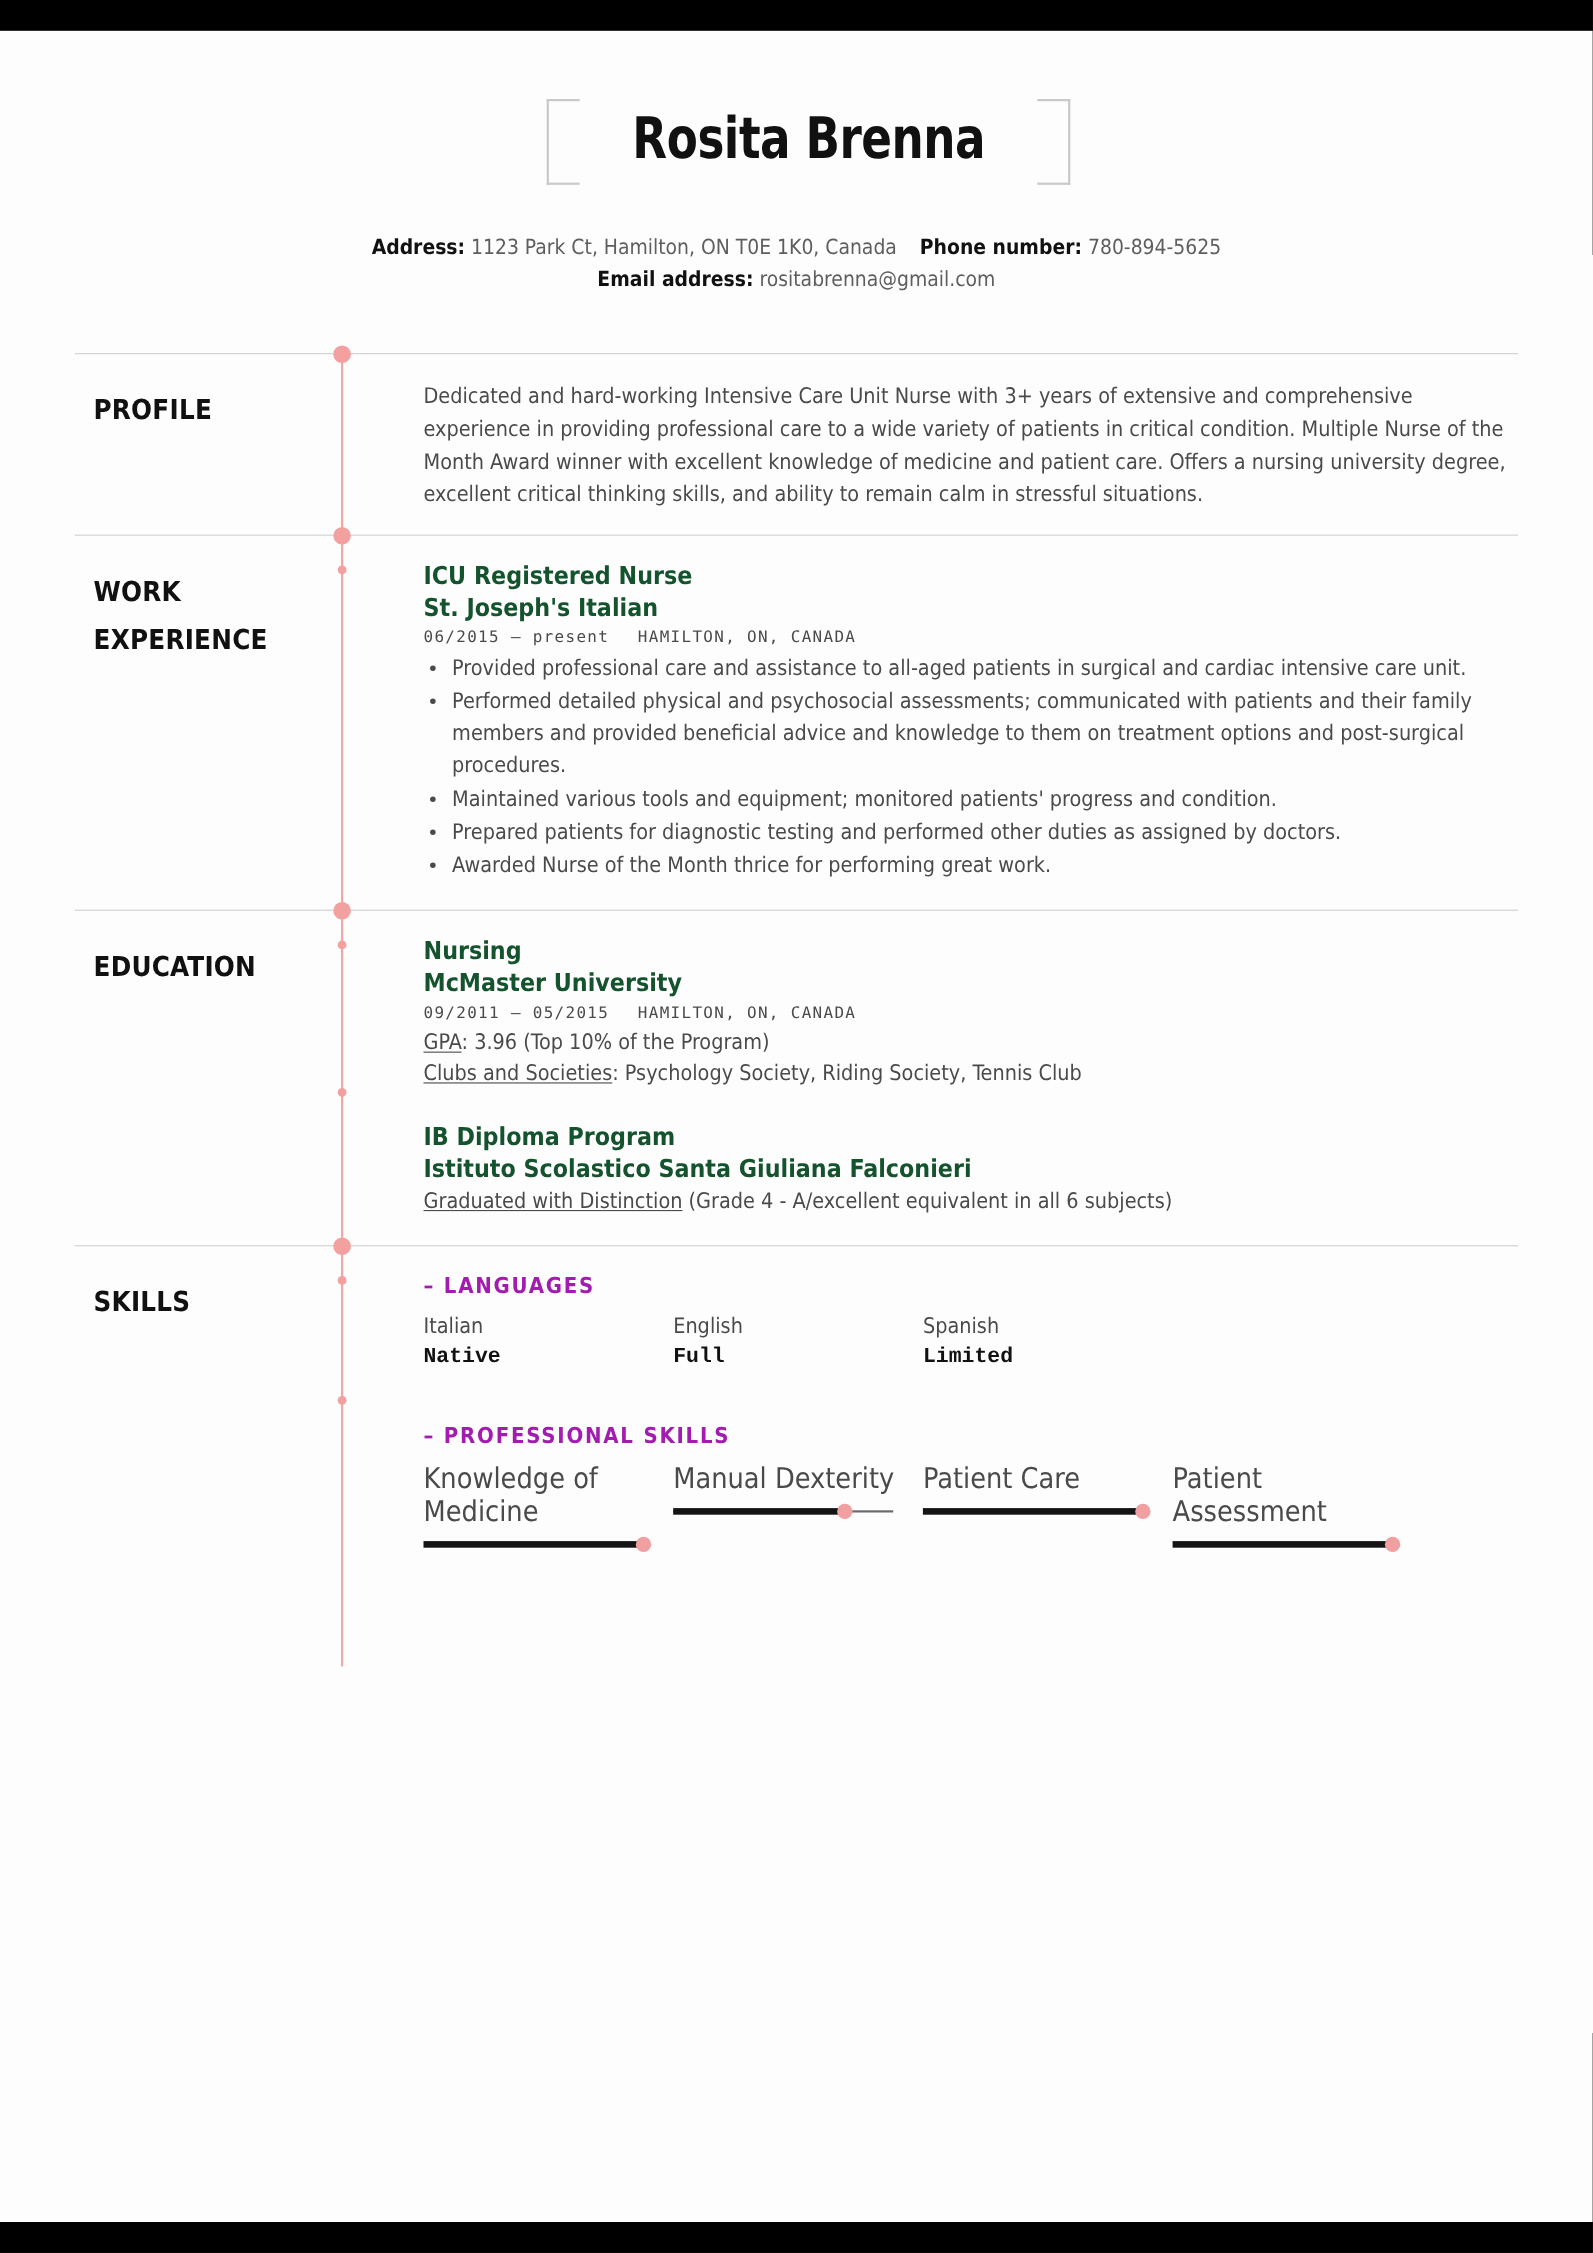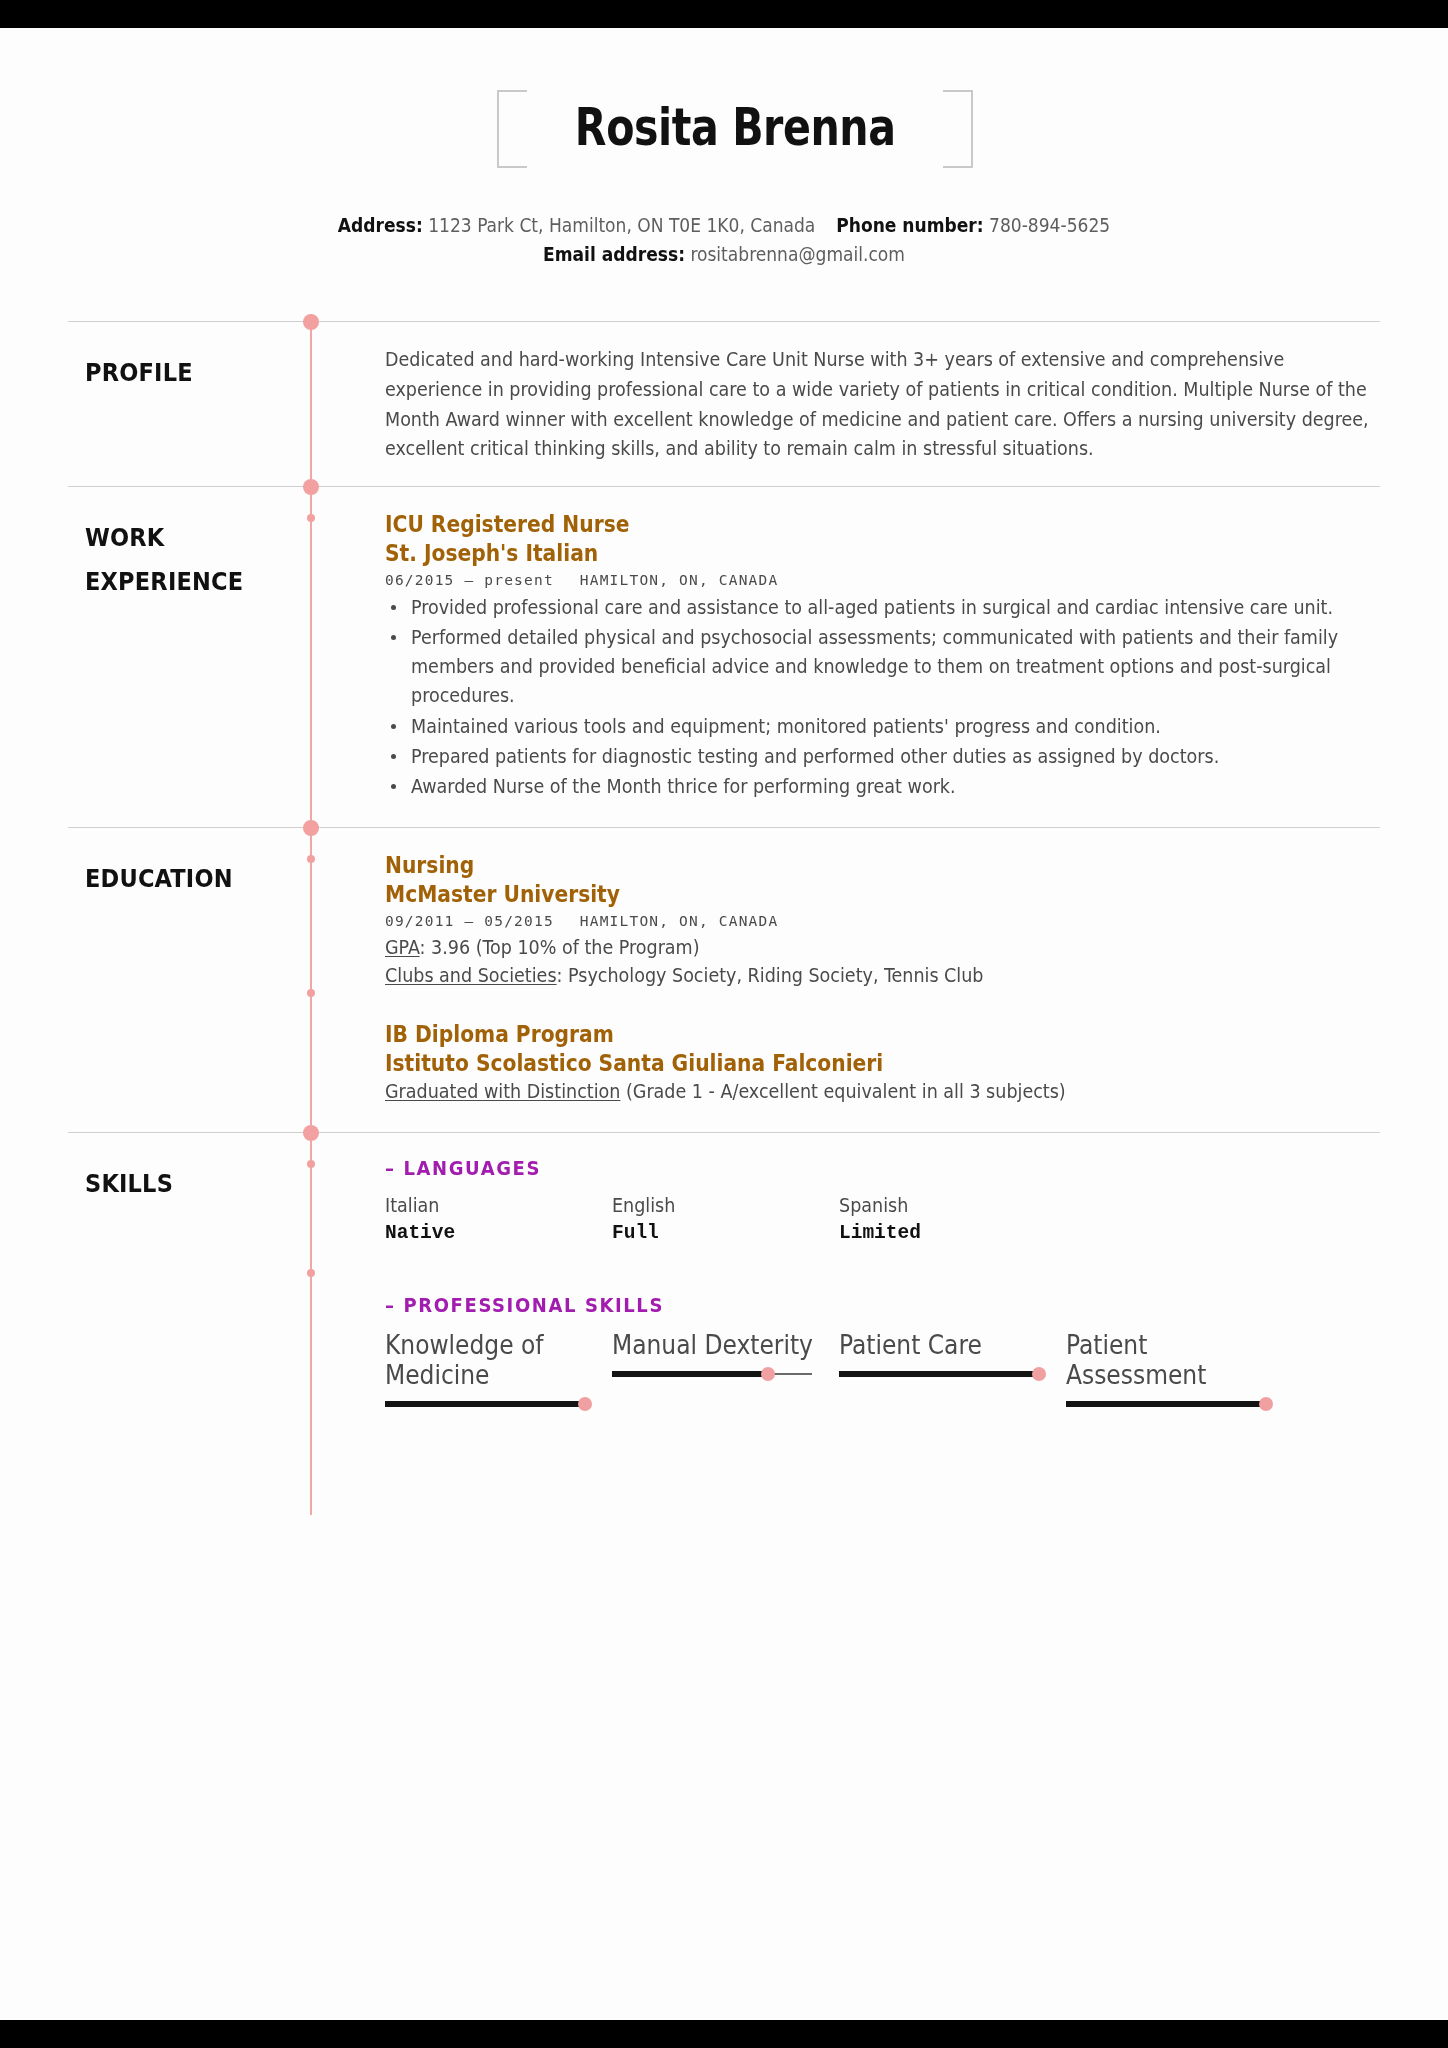--- a/index.html
+++ b/index.html
@@ -64,21 +64,21 @@
   }
   .para {
     font-size: 19.5px; line-height: 1.52; color: #4a4a4a;
     font-family: "DejaVu Sans Condensed", "Liberation Sans", sans-serif;
   }
 
   .entry { margin-bottom: 4px; }
   .entry + .entry { margin-top: 30px; }
   .job-title, .org {
     font-family: "DejaVu Sans Condensed", "Liberation Sans Narrow", "Liberation Sans", sans-serif;
-    font-weight: 700; font-size: 22.5px; color: #a16207; line-height: 1.28;
+    font-weight: 700; font-size: 22.5px; color: #14532d; line-height: 1.28;
   }
   .meta {
     font-family: "DejaVu Sans Mono", "Liberation Mono", monospace;
     font-size: 14.5px; color: #4a4a4a; letter-spacing: 1.2px;
     margin-top: 4px; margin-bottom: 5px;
   }
   .meta .loc { margin-left: 26px; }
   ul.bullets { list-style: none; margin-top: 3px; }
   ul.bullets li {
     position: relative; padding-left: 26px; margin-bottom: 1px;
@@ -217,21 +217,21 @@
             <u>GPA</u><span>: 3.96 (Top 10% of the Program)</span>
           </div>
           <div class="edu-line">
             <u>Clubs and Societies</u><span>: Psychology Society, Riding Society, Tennis Club</span>
           </div>
         </div>
         <div class="entry">
           <div class="job-title">IB Diploma Program</div>
           <div class="org">Istituto Scolastico Santa Giuliana Falconieri</div>
           <div class="edu-line">
-            <u>Graduated with Distinction</u><span> (Grade 1 - A/excellent equivalent in all 3 subjects)</span>
+            <u>Graduated with Distinction</u><span> (Grade 4 - A/excellent equivalent in all 6 subjects)</span>
           </div>
         </div>
       </div>
     </div>
 
     <div class="section">
       <div class="hr"></div>
       <div class="dot-big" style="top:-7px"></div>
       <div class="dot-sm" style="top:28px"></div>
       <div class="dot-sm" style="top:137px"></div>

